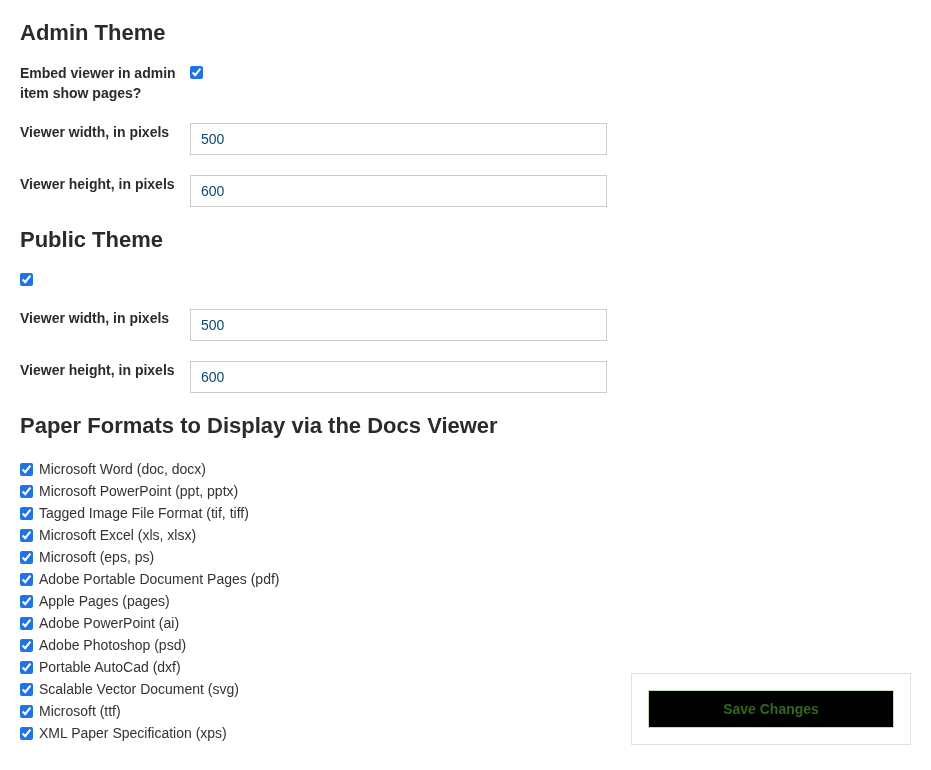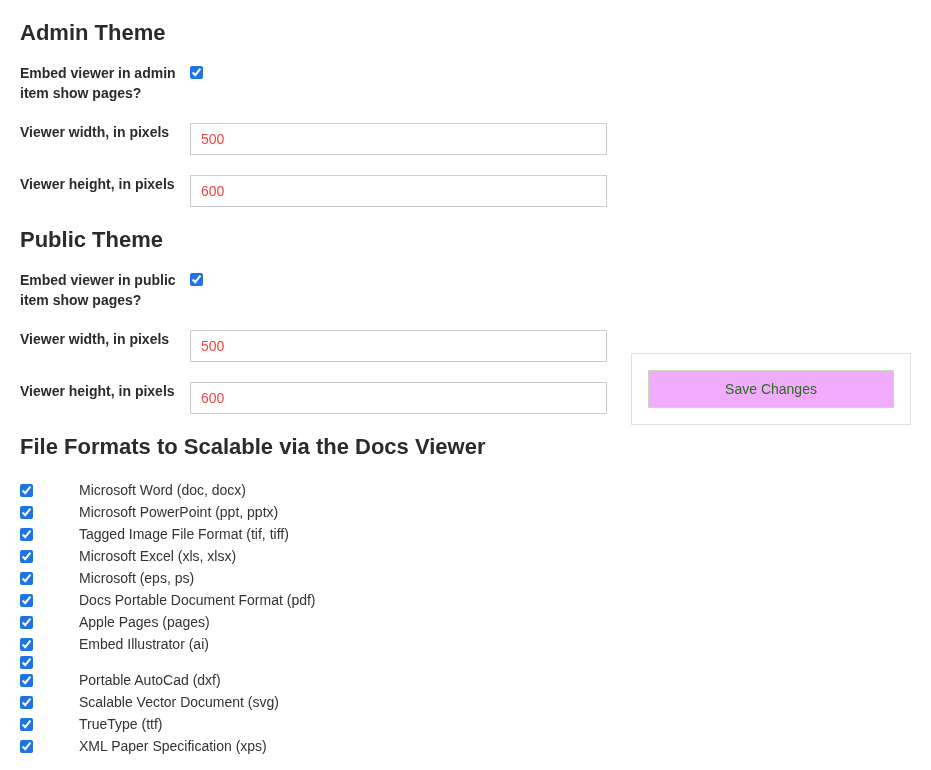--- a/index.html
+++ b/index.html
@@ -11,39 +11,39 @@
       font-family: -apple-system, BlinkMacSystemFont, "Segoe UI", Helvetica, Arial, sans-serif;
       color: #333;
       background: #fff;
       padding: 20px;
       width: 931px;
       font-size: 14px;
     }
     .container {
       display: flex;
       gap: 24px;
-      align-items: center;
+      align-items: flex-end;
     }
     .main {
       flex: 1;
       max-width: 620px;
     }
     .sidebar {
       width: 280px;
       border: 1px solid #e0e0e0;
       padding: 16px;
       background: #fff;
     }
     .save-button {
       width: 100%;
       padding: 10px 16px;
-      background: #f0abfc;
+      background: #000000;
       border: 1px solid #c6dcb6;
       color: #2e6b1f;
-      font-weight: 400;
+      font-weight: 700;
       font-size: 14px;
       cursor: pointer;
       text-align: center;
     }
     h2 {
       font-size: 22px;
       font-weight: 700;
       color: #2b2b2b;
       margin-bottom: 18px;
       margin-top: 0;
@@ -65,21 +65,21 @@
       padding-right: 10px;
     }
     .field-input {
       flex: 1;
     }
     .field-input input[type="text"] {
       width: 100%;
       padding: 7px 10px;
       border: 1px solid #ccc;
       font-size: 14px;
-      color: #ef4444;
+      color: #0c4a6e;
     }
     .field-input input[type="checkbox"] {
       margin-top: 2px;
       accent-color: #1e73e6;
     }
     .formats-section {
       margin-top: 20px;
     }
     .format-item {
       display: flex;
@@ -87,21 +87,20 @@
       margin-bottom: 1px;
       line-height: 1.5;
     }
     .format-item input[type="checkbox"] {
       margin-right: 6px;
       accent-color: #1e73e6;
     }
     .format-item label {
       font-size: 14px;
       color: #333;
-      margin-left: 40px;
     }
   </style>
 </head>
 <body>
 
 <div class="container">
   <div class="main">
 
     <h2>Admin Theme</h2>
 
@@ -122,41 +121,40 @@
     <div class="field-row">
       <div class="field-label">Viewer height, in pixels</div>
       <div class="field-input">
         <input type="text" value="600" style="">
       </div>
     </div>
 
     <h2>Public Theme</h2>
 
     <div class="field-row">
-      <div class="field-label">Embed viewer in public item show pages?</div>
       <div class="field-input">
         <input type="checkbox" checked="" style="">
       </div>
     </div>
 
     <div class="field-row">
       <div class="field-label">Viewer width, in pixels</div>
       <div class="field-input">
         <input type="text" value="500" style="">
       </div>
     </div>
 
     <div class="field-row">
       <div class="field-label">Viewer height, in pixels</div>
       <div class="field-input">
         <input type="text" value="600" style="">
       </div>
     </div>
 
-    <h2>File Formats to Scalable via the Docs Viewer</h2>
+    <h2>Paper Formats to Display via the Docs Viewer</h2>
 
     <div class="formats-section" id="formats-list">
         <div class="format-item">
           <input type="checkbox" checked="" style="">
           <label>Microsoft Word (doc, docx)</label>
         </div>
         <div class="format-item">
           <input type="checkbox" checked="" style="">
           <label>Microsoft PowerPoint (ppt, pptx)</label>
         </div>
@@ -167,44 +165,45 @@
         <div class="format-item">
           <input type="checkbox" checked="" style="">
           <label>Microsoft Excel (xls, xlsx)</label>
         </div>
         <div class="format-item">
           <input type="checkbox" checked="" style="">
           <label>Microsoft (eps, ps)</label>
         </div>
         <div class="format-item">
           <input type="checkbox" checked="" style="">
-          <label>Docs Portable Document Format (pdf)</label>
+          <label>Adobe Portable Document Pages (pdf)</label>
         </div>
         <div class="format-item">
           <input type="checkbox" checked="" style="">
           <label>Apple Pages (pages)</label>
         </div>
         <div class="format-item">
           <input type="checkbox" checked="" style="">
-          <label>Embed Illustrator (ai)</label>
-        </div>
-        <div class="format-item">
-          <input type="checkbox" checked="" style="">
+          <label>Adobe PowerPoint (ai)</label>
+        </div>
+        <div class="format-item">
+          <input type="checkbox" checked="" style="">
+          <label>Adobe Photoshop (psd)</label>
         </div>
         <div class="format-item">
           <input type="checkbox" checked="" style="">
           <label>Portable AutoCad (dxf)</label>
         </div>
         <div class="format-item">
           <input type="checkbox" checked="" style="">
           <label>Scalable Vector Document (svg)</label>
         </div>
         <div class="format-item">
           <input type="checkbox" checked="" style="">
-          <label>TrueType (ttf)</label>
+          <label>Microsoft (ttf)</label>
         </div>
         <div class="format-item">
           <input type="checkbox" checked="" style="">
           <label>XML Paper Specification (xps)</label>
         </div>
       </div>
 
   </div>
 
   <div class="sidebar">

